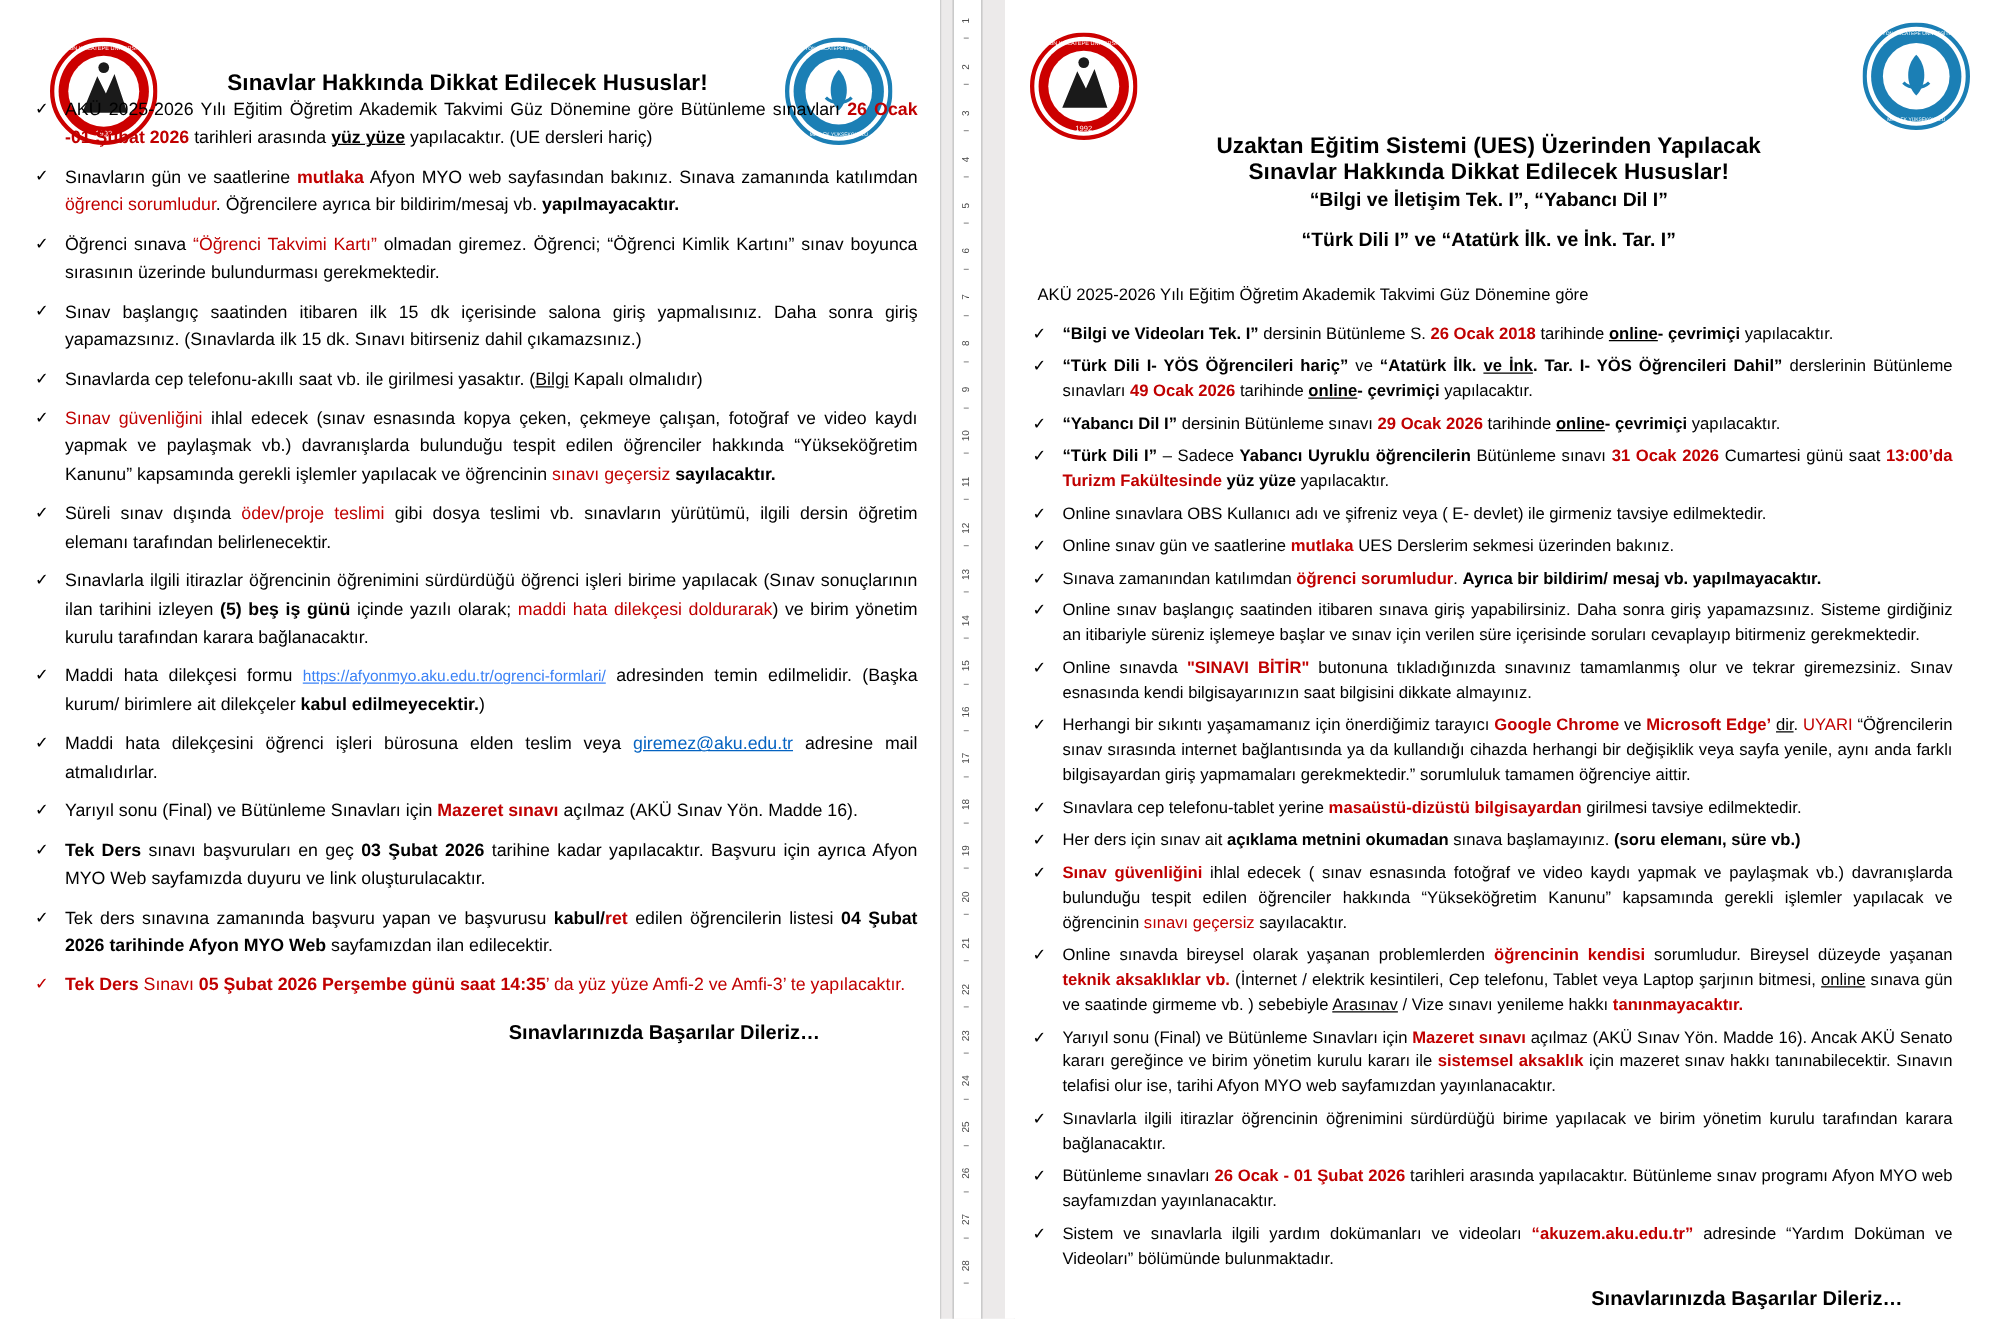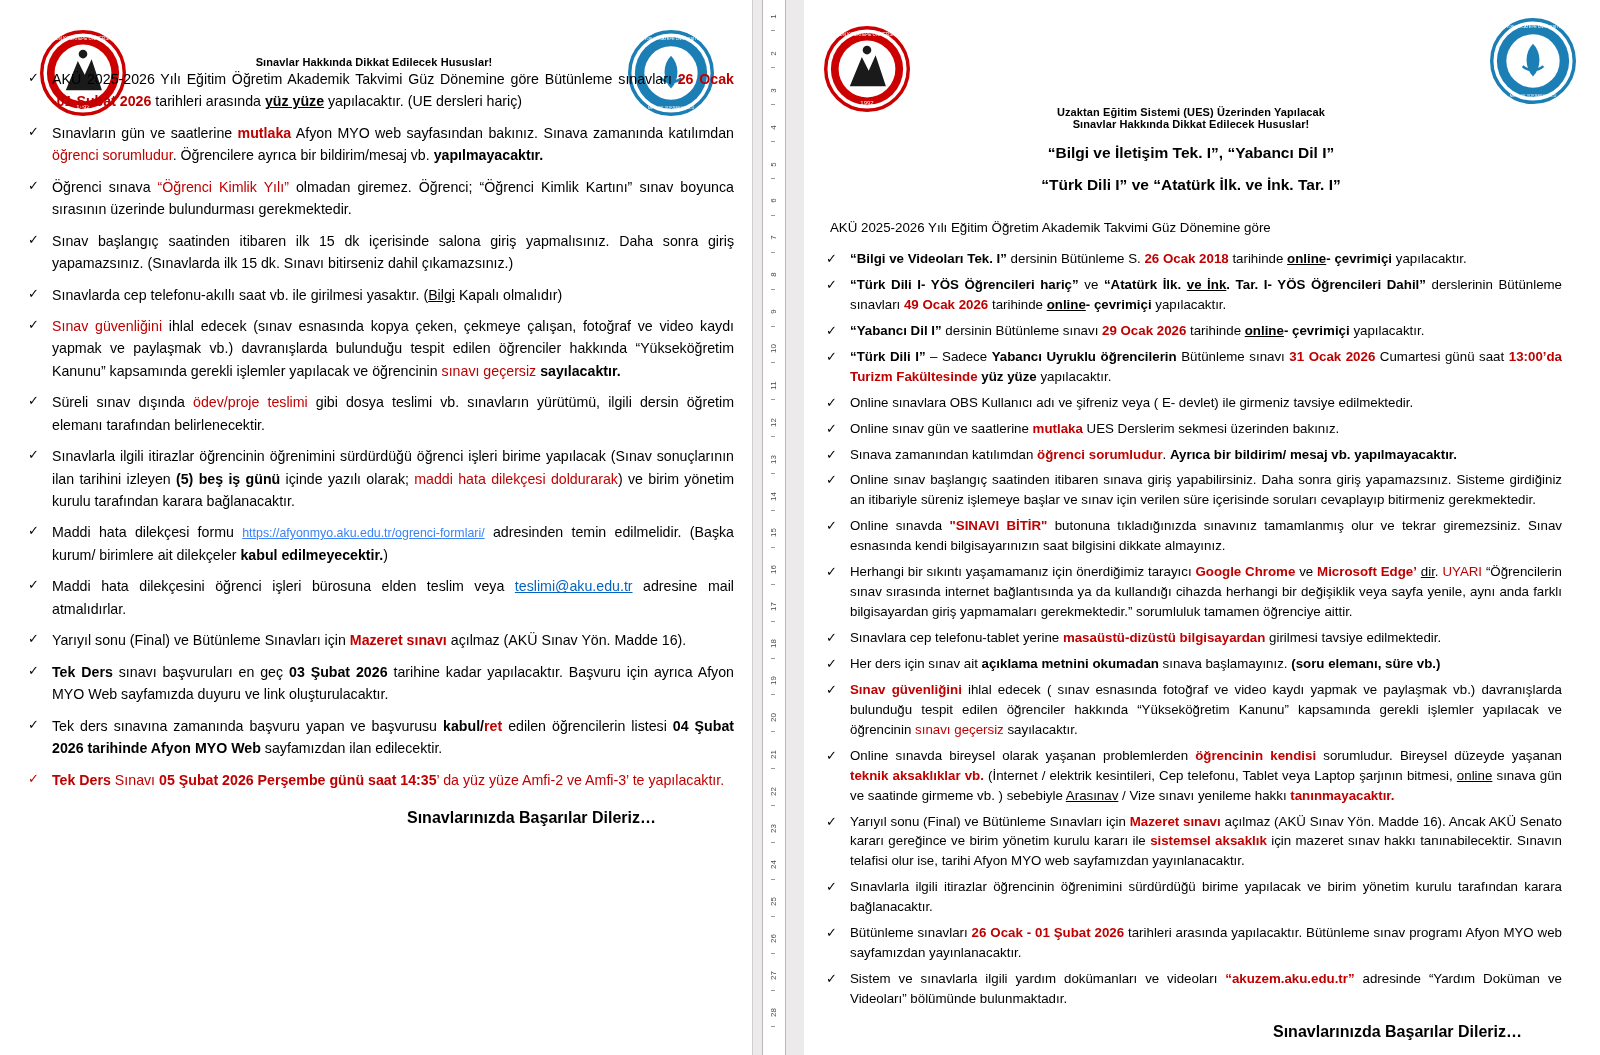--- a/index.html
+++ b/index.html
@@ -38,25 +38,25 @@
     position:absolute;left:18px;width:4px;height:1px;background:#9a9a9a;
   }
 
   
   .logo{
     position:absolute;width:86px;height:86px;border-radius:50%;
   }
   .logo svg{display:block;width:86px;height:86px;}
 
   .hdr-title{
-    text-align:center;font-weight:bold;font-size:11px;
+    text-align:center;font-weight:bold;font-size:18px;
     letter-spacing:0.1px;
   }
   .hdr-sub{
-    text-align:center;font-weight:bold;font-size:15.5px;margin-top:14px;
+    text-align:center;font-weight:bold;font-size:15.5px;margin-top:4px;
   }
   .hdr-sub2{
     text-align:center;font-weight:bold;font-size:15.5px;margin-top:14px;
   }
 
   ul.list{list-style:none;margin:0;padding:0;}
   ul.list>li{
     position:relative;padding-left:28px;margin-bottom:9px;
     text-align:justify;line-height:1.58;
   }
@@ -110,28 +110,28 @@
       <text x="50" y="12" font-size="4.6" fill="#ffffff" text-anchor="middle" font-family="Liberation Sans, sans-serif">AFYON KOCATEPE ÜNİVERSİTESİ</text>
       <text x="50" y="92" font-size="4.6" fill="#ffffff" text-anchor="middle" font-family="Liberation Sans, sans-serif">MESLEK YÜKSEKOKULU</text>
     </svg>
   </div>
 
   <div class="hdr-title" style="padding:42px 130px 0 120px;">Sınavlar Hakkında Dikkat Edilecek Hususlar!</div>
 
   <ul class="list content-left" id="left-list">
       <li>AKÜ 2025-2026 Yılı Eğitim Öğretim Akademik Takvimi Güz Dönemine göre Bütünleme sınavları <span class="rb">26 Ocak -01 Şubat 2026</span> tarihleri arasında <span class="b u">yüz yüze</span> yapılacaktır. (UE dersleri hariç)</li>
       <li>Sınavların gün ve saatlerine <span class="rb">mutlaka</span> Afyon MYO web sayfasından bakınız. Sınava zamanında katılımdan <span class="r">öğrenci sorumludur</span>. Öğrencilere ayrıca bir bildirim/mesaj vb. <span class="b">yapılmayacaktır.</span></li>
-      <li>Öğrenci sınava <span class="r">“Öğrenci Kimlik Yılı”</span> olmadan giremez. Öğrenci; “Öğrenci Kimlik Kartını” sınav boyunca sırasının üzerinde bulundurması gerekmektedir.</li>
+      <li>Öğrenci sınava <span class="r">“Öğrenci Takvimi Kartı”</span> olmadan giremez. Öğrenci; “Öğrenci Kimlik Kartını” sınav boyunca sırasının üzerinde bulundurması gerekmektedir.</li>
       <li>Sınav başlangıç saatinden itibaren ilk 15 dk içerisinde salona giriş yapmalısınız. Daha sonra giriş yapamazsınız. (Sınavlarda ilk 15 dk. Sınavı bitirseniz dahil çıkamazsınız.)</li>
       <li>Sınavlarda cep telefonu-akıllı saat vb. ile girilmesi yasaktır. (<span class="u">Bilgi</span> Kapalı olmalıdır)</li>
       <li><span class="r">Sınav güvenliğini</span> ihlal edecek (sınav esnasında kopya çeken, çekmeye çalışan, fotoğraf ve video kaydı yapmak ve paylaşmak vb.) davranışlarda bulunduğu tespit edilen öğrenciler hakkında “Yükseköğretim Kanunu” kapsamında gerekli işlemler yapılacak ve öğrencinin <span class="r">sınavı geçersiz</span> <span class="b">sayılacaktır.</span></li>
       <li>Süreli sınav dışında <span class="r">ödev/proje teslimi</span> gibi dosya teslimi vb. sınavların yürütümü, ilgili dersin öğretim elemanı tarafından belirlenecektir.</li>
       <li>Sınavlarla ilgili itirazlar öğrencinin öğrenimini sürdürdüğü öğrenci işleri birime yapılacak (Sınav sonuçlarının ilan tarihini izleyen <span class="b">(5) beş iş günü</span> içinde yazılı olarak; <span class="r">maddi hata dilekçesi doldurarak</span>) ve birim yönetim kurulu tarafından karara bağlanacaktır.</li>
       <li>Maddi hata dilekçesi formu <span class="lnk-sm">https://afyonmyo.aku.edu.tr/ogrenci-formlari/</span> adresinden temin edilmelidir. (Başka kurum/ birimlere ait dilekçeler <span class="b">kabul edilmeyecektir.</span>)</li>
-      <li>Maddi hata dilekçesini öğrenci işleri bürosuna elden teslim veya <span class="lnk">teslimi@aku.edu.tr</span> adresine mail atmalıdırlar.</li>
+      <li>Maddi hata dilekçesini öğrenci işleri bürosuna elden teslim veya <span class="lnk">giremez@aku.edu.tr</span> adresine mail atmalıdırlar.</li>
       <li>Yarıyıl sonu (Final) ve Bütünleme Sınavları için <span class="rb">Mazeret sınavı</span> açılmaz (AKÜ Sınav Yön. Madde 16).</li>
       <li><span class="b">Tek Ders</span> sınavı başvuruları en geç <span class="b">03 Şubat 2026</span> tarihine kadar yapılacaktır. Başvuru için ayrıca Afyon MYO Web sayfamızda duyuru ve link oluşturulacaktır.</li>
       <li>Tek ders sınavına zamanında başvuru yapan ve başvurusu <span class="b">kabul/<span class="r">ret</span></span> edilen öğrencilerin listesi <span class="b">04 Şubat 2026 tarihinde Afyon MYO Web</span> sayfamızdan ilan edilecektir.</li>
       <li class="red-check"><span class="rb">Tek Ders</span> <span class="r">Sınavı</span> <span class="rb">05 Şubat 2026 Perşembe günü saat 14:35</span><span class="r">’ da yüz yüze Amfi-2 ve Amfi-3’ te yapılacaktır.</span></li>
     </ul>
 
   <div class="footer">Sınavlarınızda Başarılar Dileriz…</div>
 </div>
 
 <div class="ruler">

